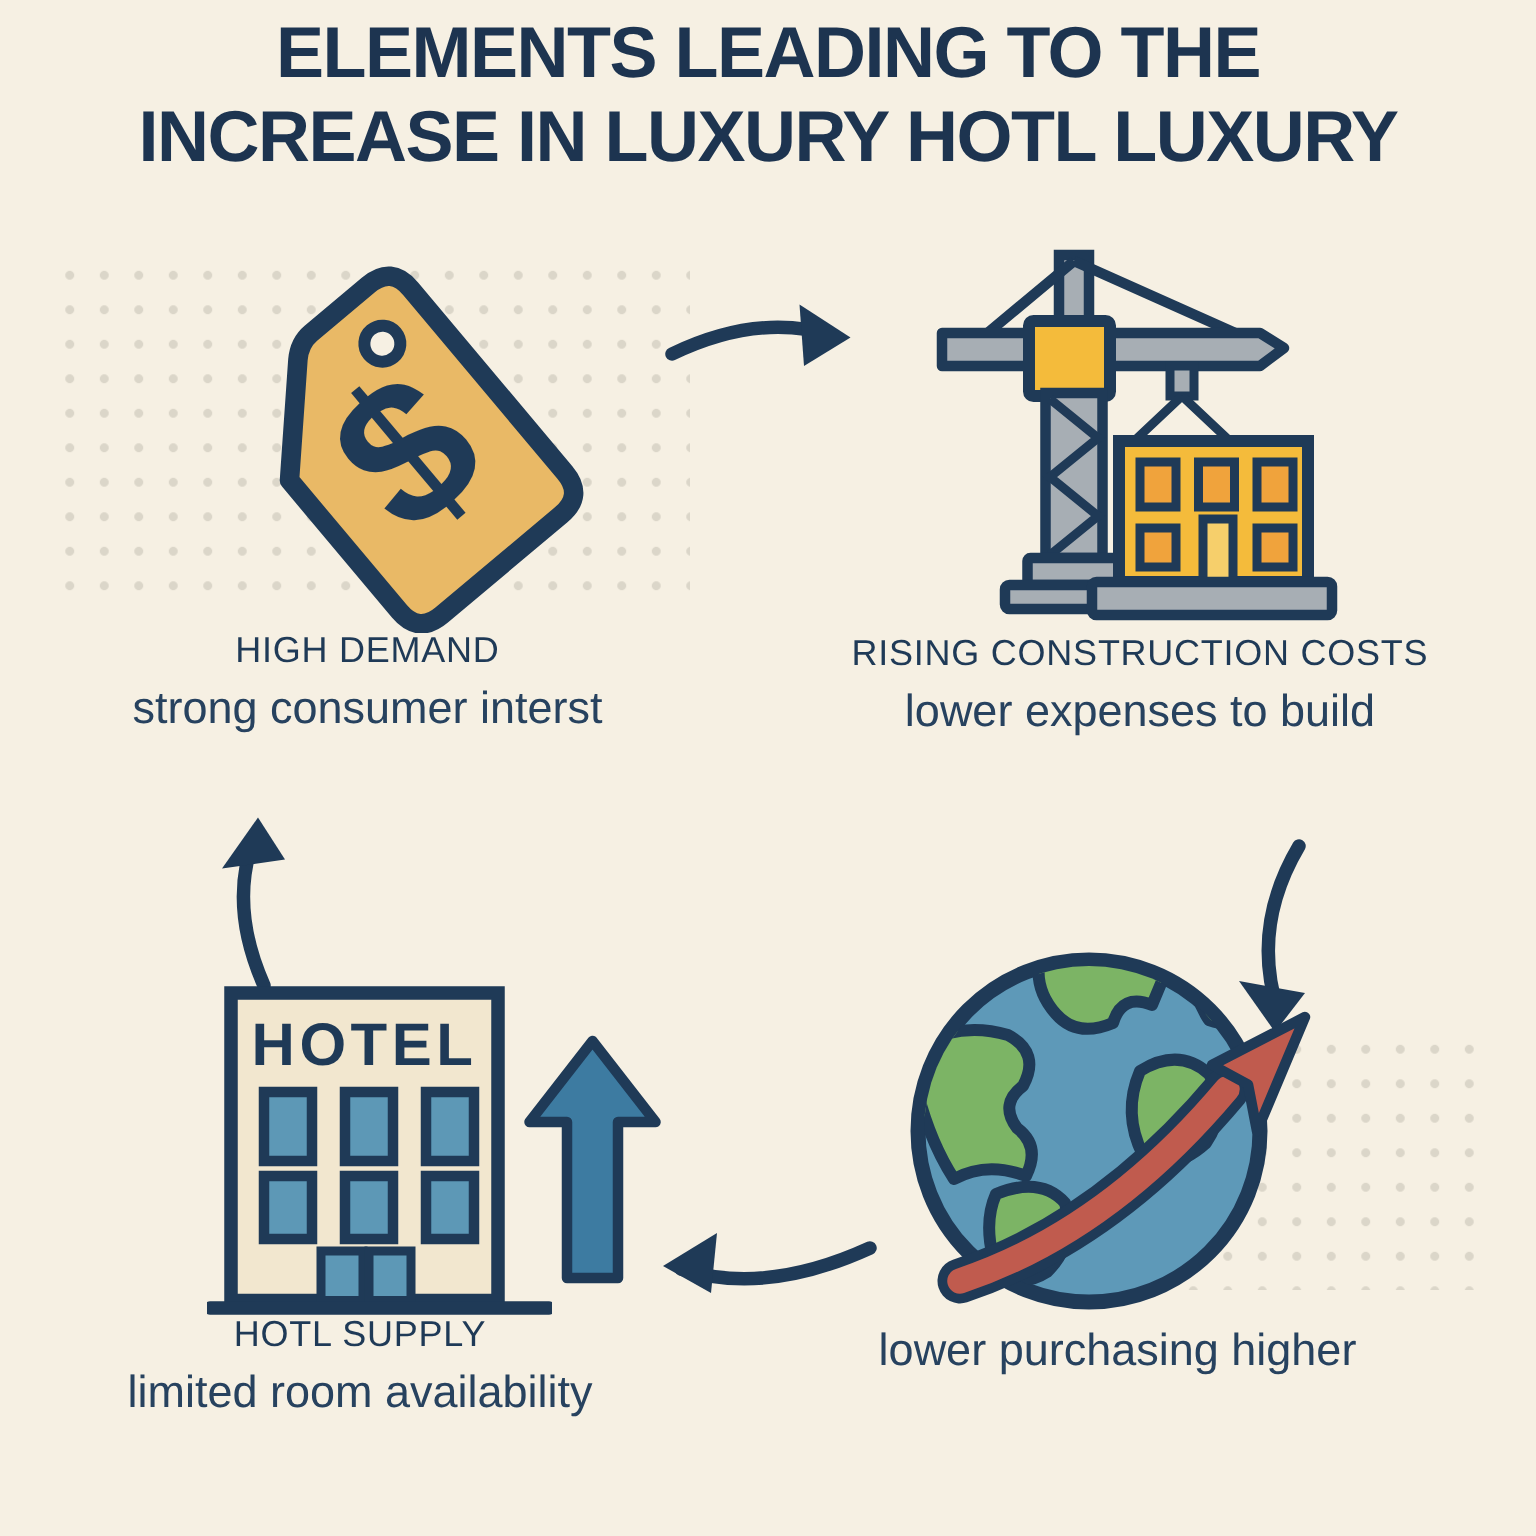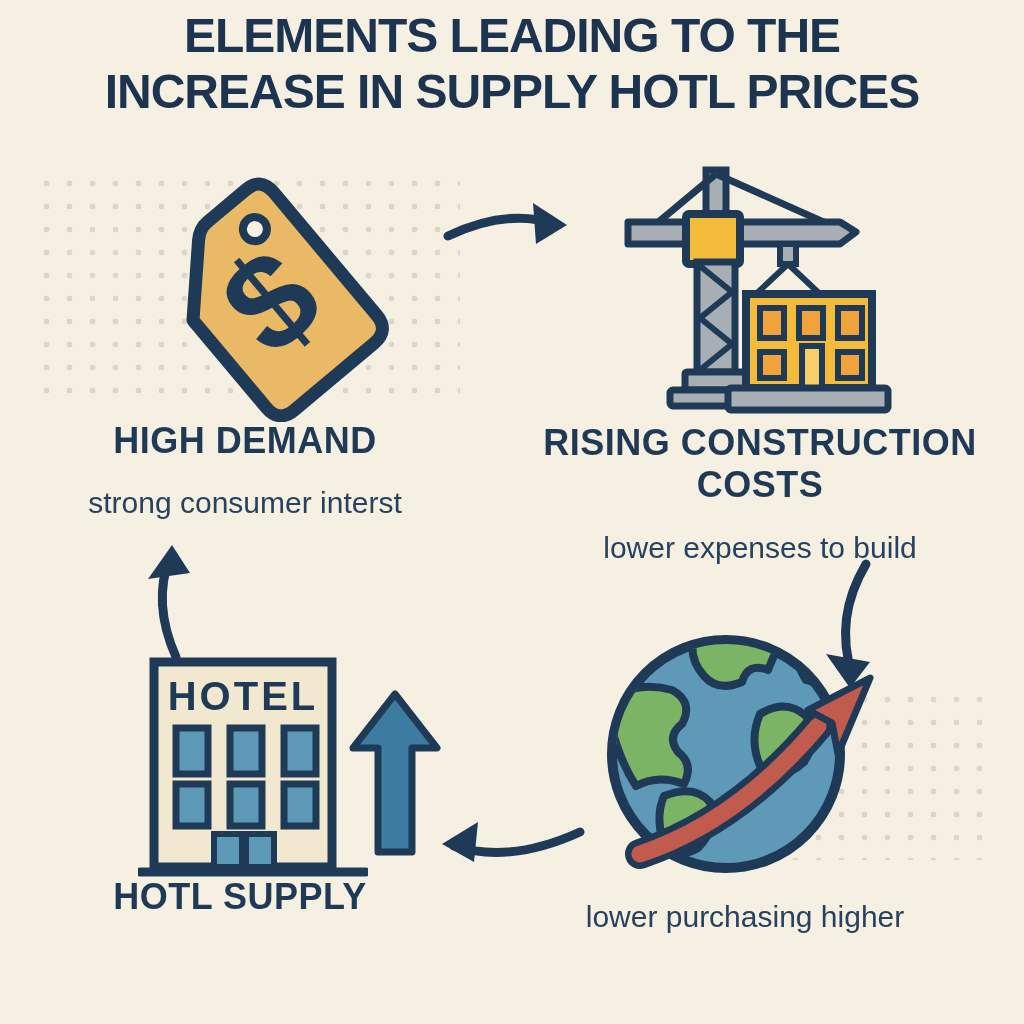--- a/index.html
+++ b/index.html
@@ -16,22 +16,22 @@
   .dots-tl{left:35px;top:172px;width:425px;height:232px;}
   .dots-br{left:738px;top:688px;width:252px;height:172px;}
   .title{
     position:absolute;left:0;top:8px;width:1024px;z-index:2;
     text-align:center;color:var(--title);
     font-weight:800;font-size:48px;line-height:1.16;letter-spacing:-1px;
   }
   .icon{position:absolute;z-index:1;}
   .connector{position:absolute;z-index:1;}
   .label-block{position:absolute;z-index:2;text-align:center;color:var(--navy);}
-  .label-block .label{font-size:36px;font-weight:700;letter-spacing:0.5px;line-height:1.18;}
-  .label-block .sublabel{font-size:30px;font-weight:400;margin-top:24px;color:var(--subnavy);}
+  .label-block .label{font-size:24px;font-weight:400;letter-spacing:0.5px;line-height:1.18;}
+  .label-block .sublabel{font-size:30px;font-weight:400;margin-top:8px;color:var(--subnavy);}
   .blk-high-demand{left:30px;top:420px;width:430px;}
   .blk-rising-costs{left:522px;top:422px;width:476px;text-align:center;}
   .blk-lower-supply{left:20px;top:876px;width:440px;}
   .blk-inflation{left:525px;top:876px;width:440px;}
   .svg-tag{left:105px;top:172px;}
   .svg-crane{left:600px;top:162px;}
   .svg-hotel{left:138px;top:652px;}
   .svg-uparrow{left:348px;top:688px;}
   .svg-globe{left:598px;top:622px;}
   .arr-top{left:438px;top:192px;}
@@ -43,21 +43,21 @@
 </head>
 <body>
 
 <div class="stage">
 
   <div class="dots dots-tl"></div>
   <div class="dots dots-br"></div>
 
   <div class="title">
     <div>ELEMENTS LEADING TO THE</div>
-    <div>INCREASE IN SUPPLY HOTL PRICES</div>
+    <div>INCREASE IN LUXURY HOTL LUXURY</div>
   </div>
 
   <svg class="icon svg-tag" width="310" height="250" viewBox="0 0 310 250">
     <g transform="translate(165,128) rotate(-40)">
       <path d="M -72,-34 L -16,-92 Q -8,-100 2,-100 L 52,-100 Q 72,-100 72,-80 L 72,80 Q 72,100 52,100 L -52,100 Q -72,100 -72,80 Z" fill="var(--gold)" stroke="var(--navy)" stroke-width="13" stroke-linejoin="round"></path>
       <circle cx="34" cy="-64" r="12" fill="var(--cream)" stroke="var(--navy)" stroke-width="8"></circle>
       <text x="0" y="48" text-anchor="middle" font-size="135" font-weight="700" fill="var(--navy)">$</text>
     </g>
   </svg>
 
@@ -144,19 +144,20 @@
     <div class="sublabel">strong consumer interst</div>
   </div>
 
   <div class="label-block blk-rising-costs">
     <div class="label">RISING CONSTRUCTION COSTS</div>
     <div class="sublabel">lower expenses to build</div>
   </div>
 
   <div class="label-block blk-lower-supply">
     <div class="label">HOTL SUPPLY</div>
+    <div class="sublabel">limited room availability</div>
   </div>
 
   <div class="label-block blk-inflation">
     <div class="sublabel">lower purchasing higher</div>
   </div>
 
 </div>
 
 </body></html>

